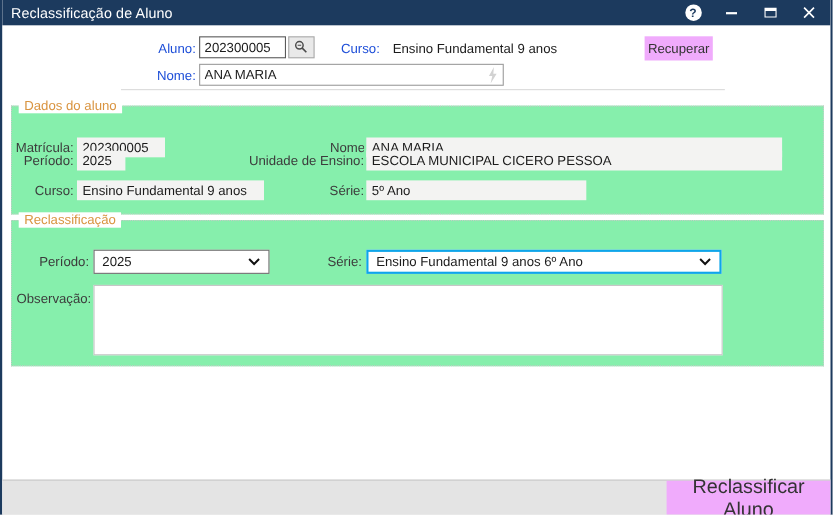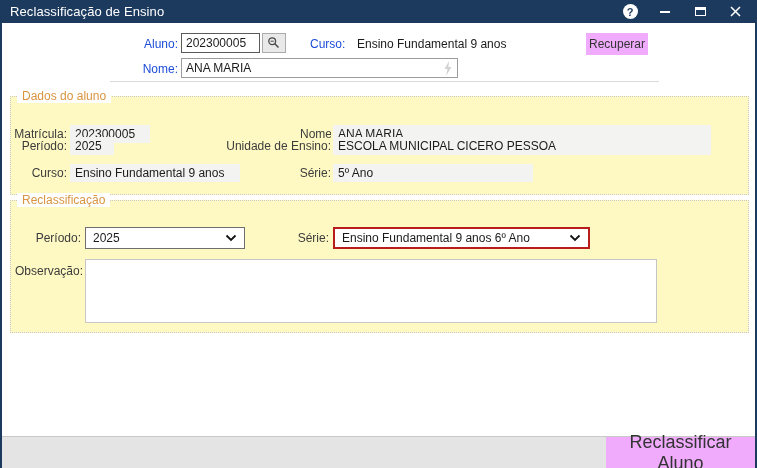--- a/index.html
+++ b/index.html
@@ -38,58 +38,58 @@
   }
   .bolt-wrap{position:absolute; left:440px; top:61px; width:12px; height:15px; pointer-events:none;}
   .btn-amber{
     position:absolute; background:#f0abfc; color:#333; border:none;
     font-family:"Liberation Sans", sans-serif; font-size:12px; cursor:pointer;
     display:flex; align-items:center; justify-content:center;
   }
   #recuperar-btn{left:584px; top:33px; width:62px; height:22px;}
   .separator{position:absolute; top:81px; left:108px; width:549px; border-top:1px solid #dadada;}
   
-  .groupbox{position:absolute; left:8px; width:739px; border:1px dotted #c9c9c9; box-sizing:border-box; background:#fef9c3;}
+  .groupbox{position:absolute; left:8px; width:739px; border:1px dotted #c9c9c9; box-sizing:border-box; background:#86efac;}
   #grp-dados{top:96px; height:99px;}
   #grp-reclass{top:200px; height:133px;}
   .legend{position:absolute; top:-8px; left:6px; background:#fff; padding:0 5px;
     font-size:12px; color:#D99440; white-space:nowrap;}
   .fld{position:absolute; height:18px; background:#f3f3f2; display:flex; align-items:center;
     padding:0 5px; font-size:12px; color:#1b1b1b; box-sizing:border-box; white-space:nowrap; overflow:hidden;}
   .glbl{position:absolute; font-size:12px; color:#3c3c3c; text-align:right; white-space:nowrap; line-height:18px;}
   .clip-label{display:inline-block; max-width:31px; overflow:hidden; white-space:nowrap; vertical-align:bottom;}
   
   .gr1{top:12px;margin-top:16px;} .gr2{top:40px;} .gr3{top:67px;}
   .lc-l{left:2px; width:54px;} .lc-f{left:59px;}
   .rc-l{left:160px; width:160px;} .rc-f{left:322px;}
   
   .select{
     position:absolute; height:22px; background:#fff; box-sizing:border-box;
     display:flex; align-items:center; justify-content:space-between;
     padding:0 7px; font-size:12px; color:#1b1b1b; cursor:pointer; white-space:nowrap; overflow:hidden;
   }
   #periodo-select{left:74px; top:26px; width:160px; border:1px solid #6e6e6e;}
-  #serie-select{left:322px; top:26px; width:257px; border:2px solid #b91c1c;}
+  #serie-select{left:322px; top:26px; width:323px; border:2px solid #0ea5e9;}
   .glbl-mid{line-height:22px;}
   textarea.obs{
     position:absolute; left:74px; top:58px; width:572px; height:64px;
     border:1px solid #c6c6c6; resize:none; box-sizing:border-box;
     font-family:"Liberation Sans", sans-serif; font-size:12px; padding:3px; outline:none;
   }
   
   .footer{position:absolute; left:0; right:0; bottom:0; height:31px; background:#e4e4e4; border-top:1px solid #c9c9c9;}
   #reclassificar-btn{right:0; top:0; width:149px; height:31px; font-size:18px;}
 </style>
 </head>
 <body>
 
 <div class="window">
 
   <div class="titlebar">
-    <span class="title">Reclassificação de Ensino</span>
+    <span class="title">Reclassificação de Aluno</span>
     <div class="tb-controls">
       <div class="tb-btn">
         <span class="help-circle">?</span>
       </div>
       <div class="tb-btn">
         <span class="min-glyph"></span>
       </div>
       <div class="tb-btn">
         <span class="max-glyph"></span>
       </div>

